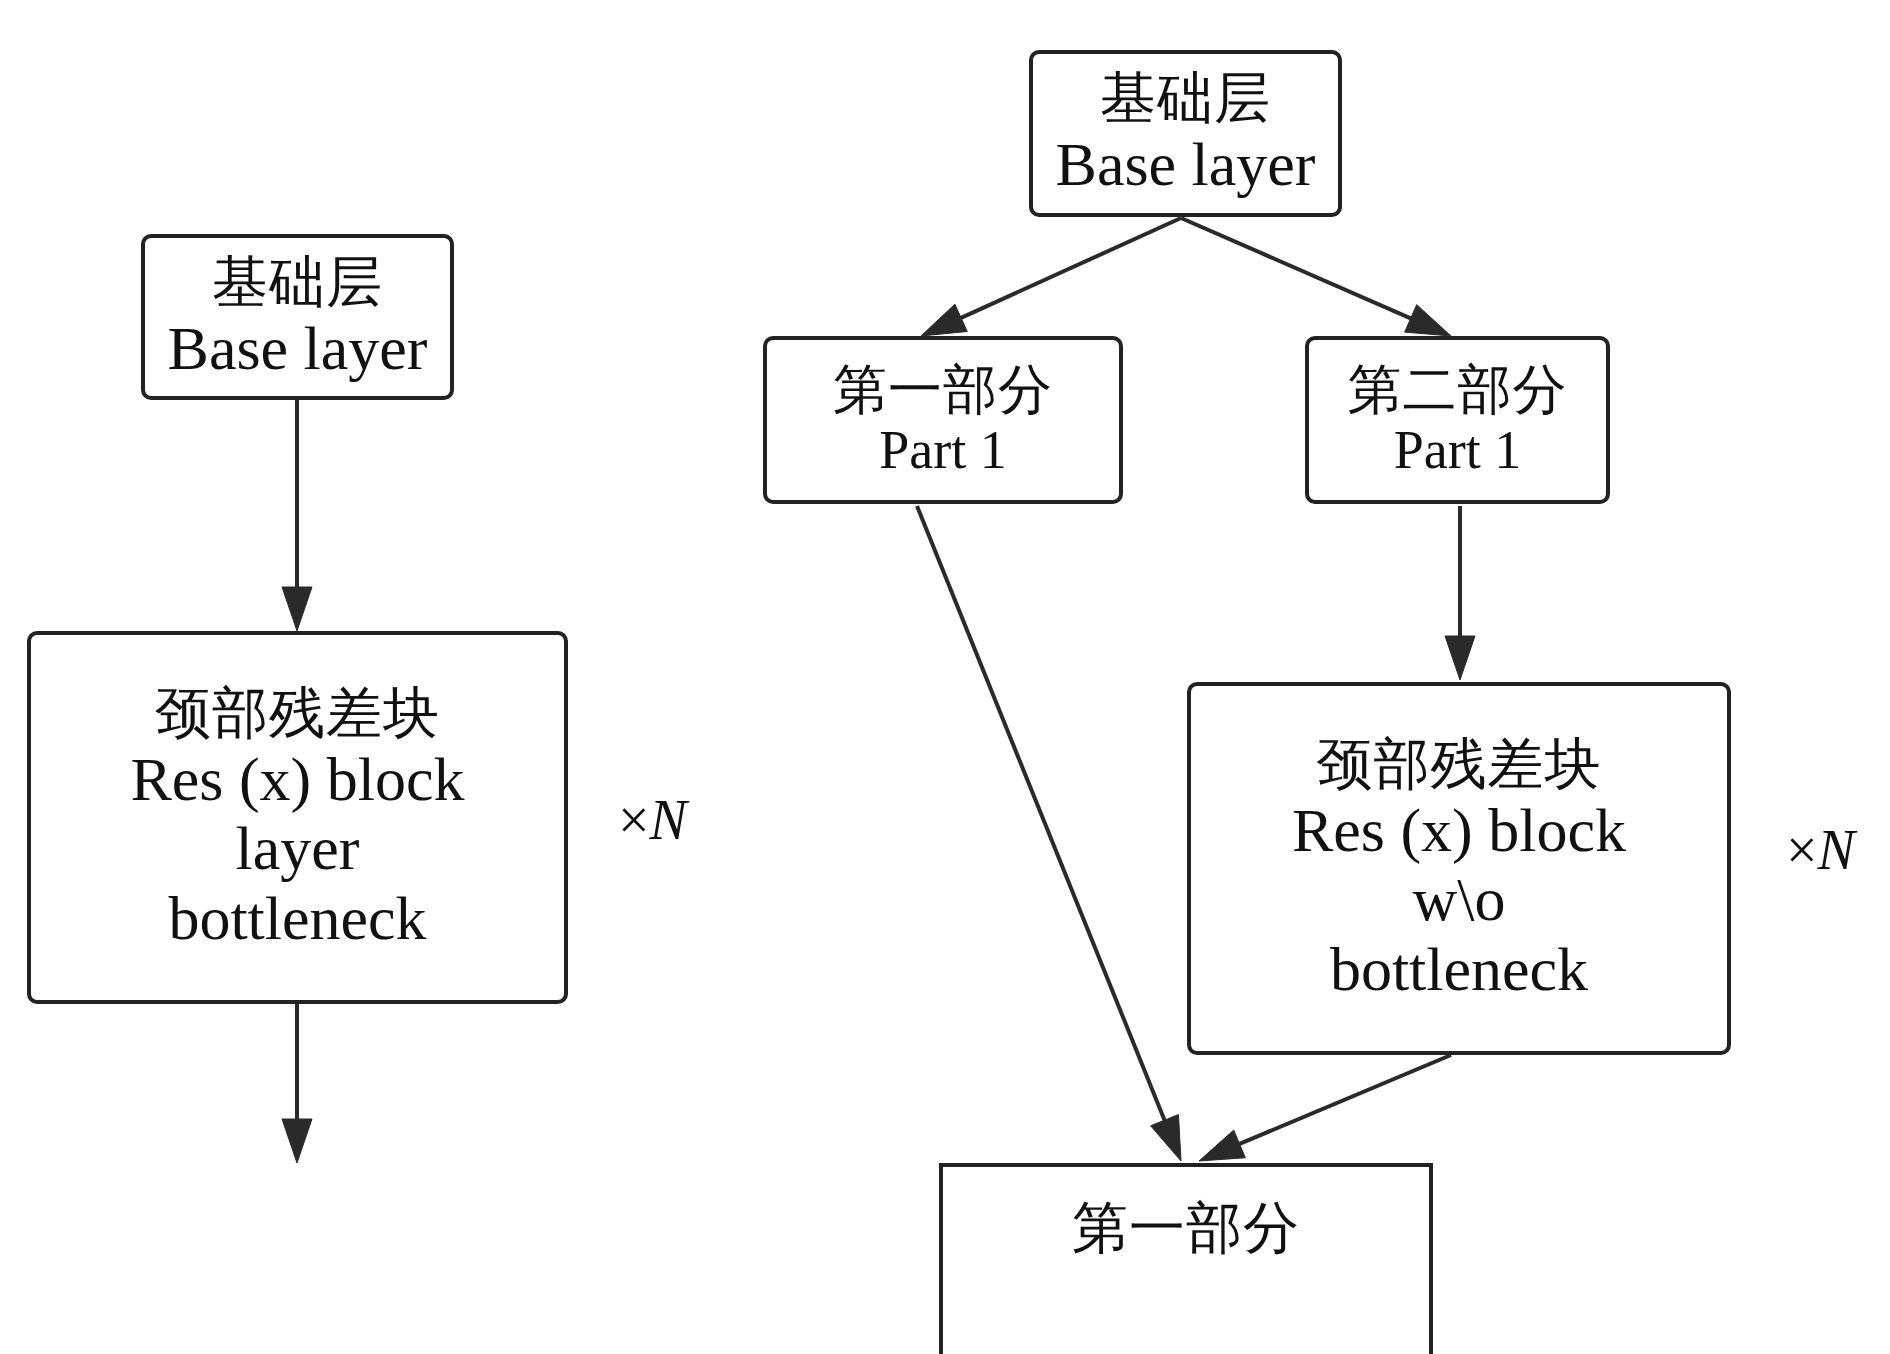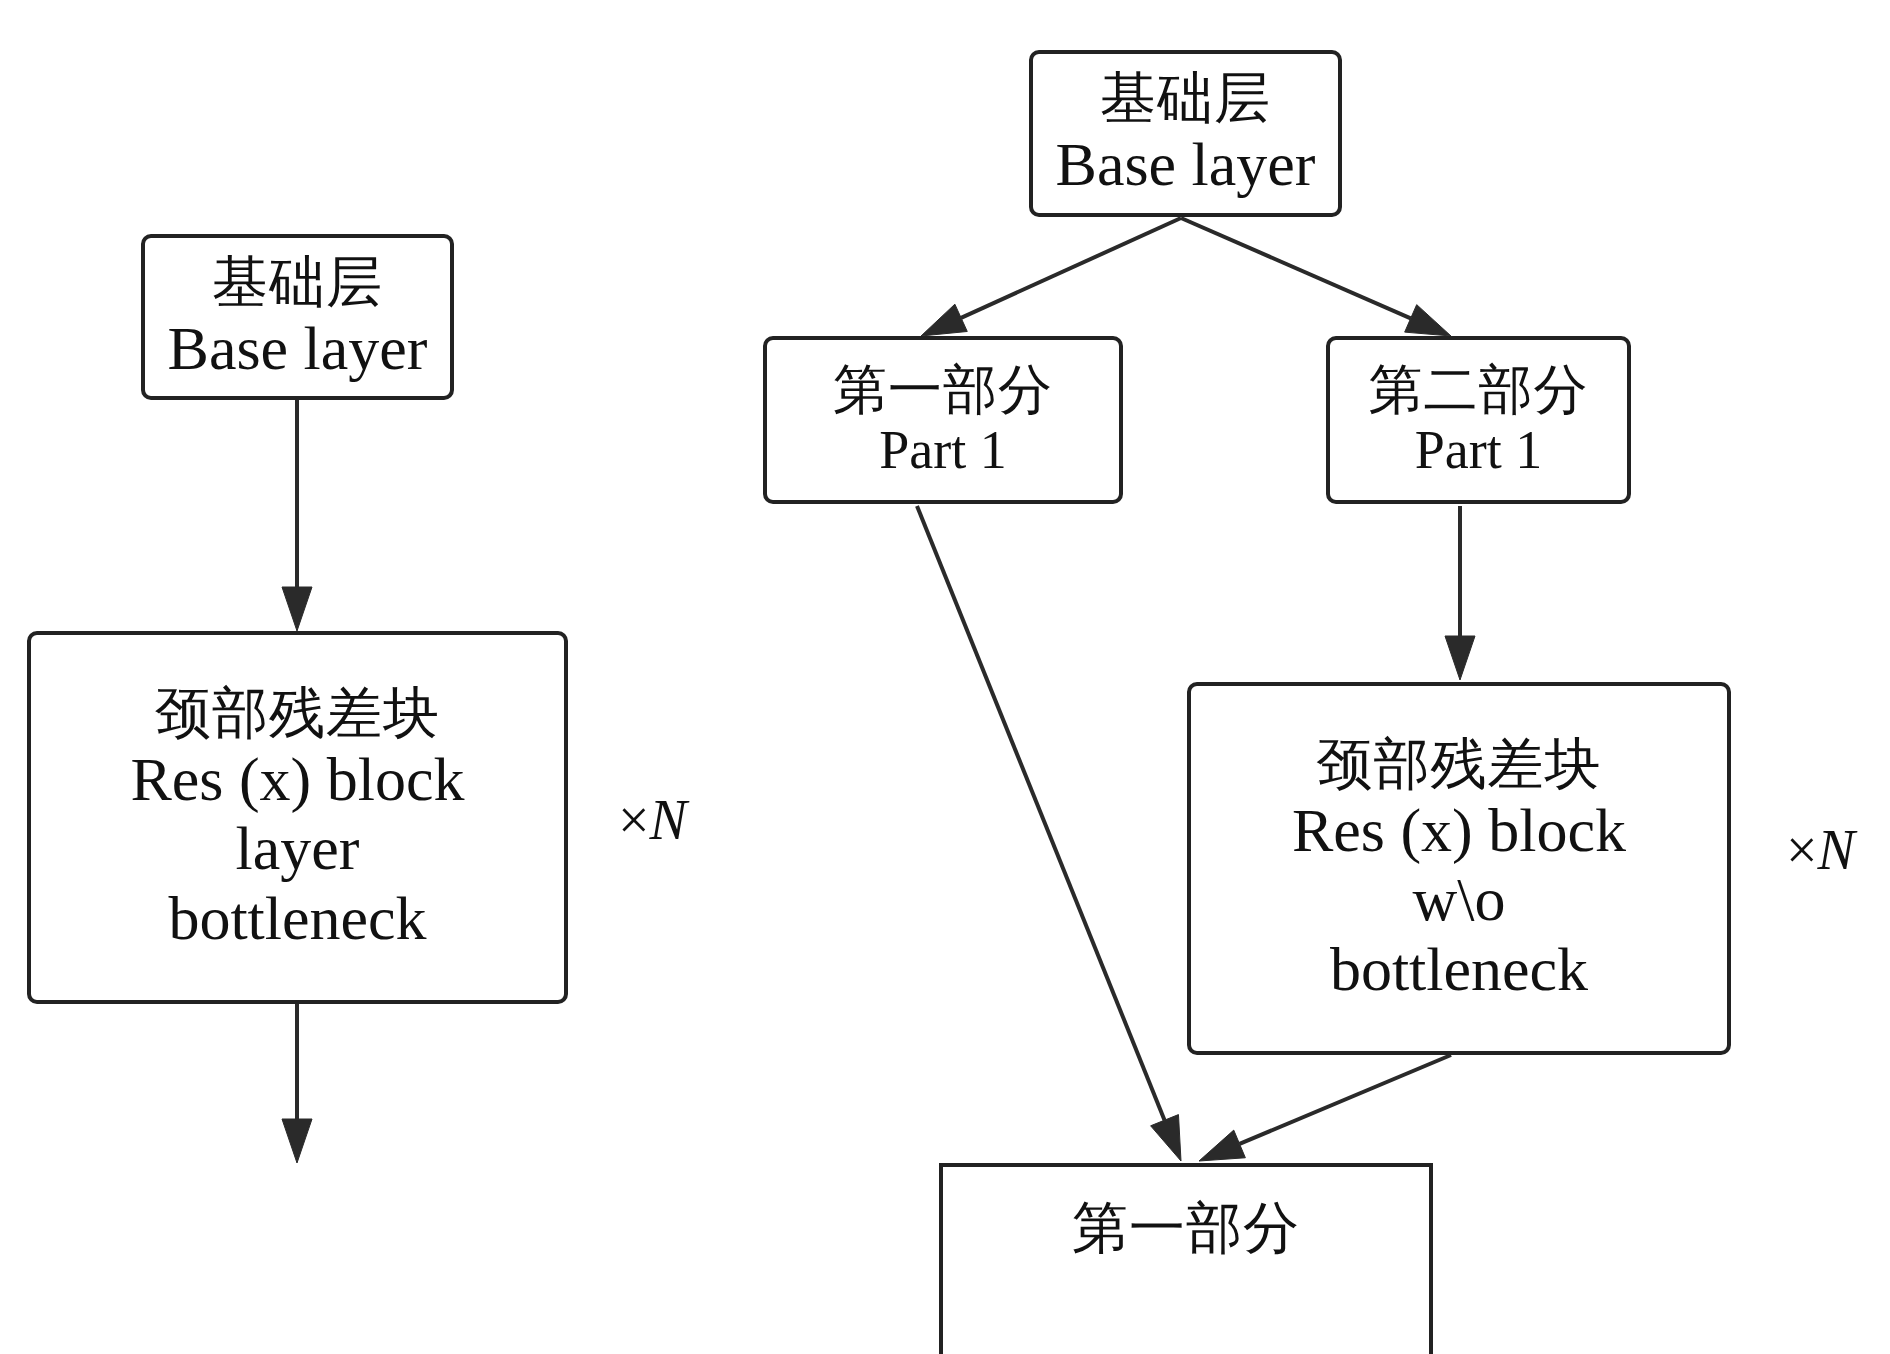--- a/index.html
+++ b/index.html
@@ -85,21 +85,21 @@
   <div class="node" style="left:1029px; top:50px; width:313px; height:167px;">
     <div class="zh">基础层</div>
     <div class="en">Base layer</div>
   </div>
 
   <div class="node small" style="left:763px; top:336px; width:360px; height:168px;">
     <div class="zh">第一部分</div>
     <div class="en">Part 1</div>
   </div>
 
-  <div class="node small" style="left:1305px; top:336px; width:305px; height:168px;margin-left:21px;">
+  <div class="node small" style="left:1305px; top:336px; width:305px; height:168px;">
     <div class="zh">第二部分</div>
     <div class="en">Part 1</div>
   </div>
 
   <div class="node" style="left:1187px; top:682px; width:544px; height:373px;">
     <div class="zh">颈部残差块</div>
     <div class="en">Res (x) block</div>
     <div class="en">w\o</div>
     <div class="en">bottleneck</div>
   </div>

